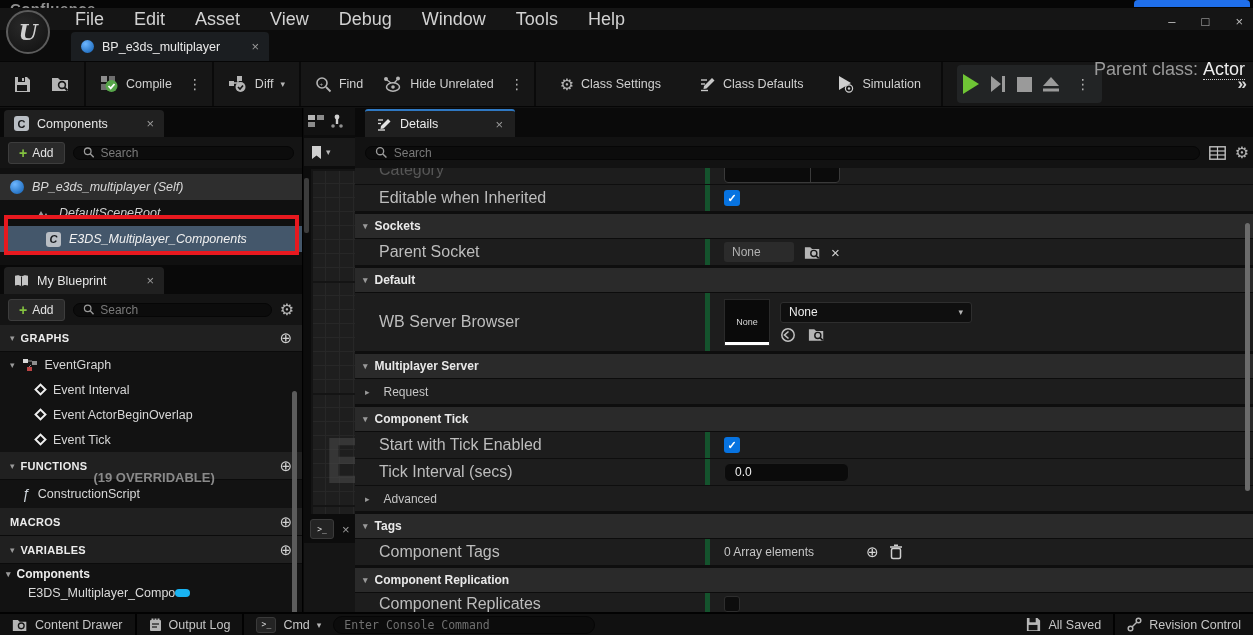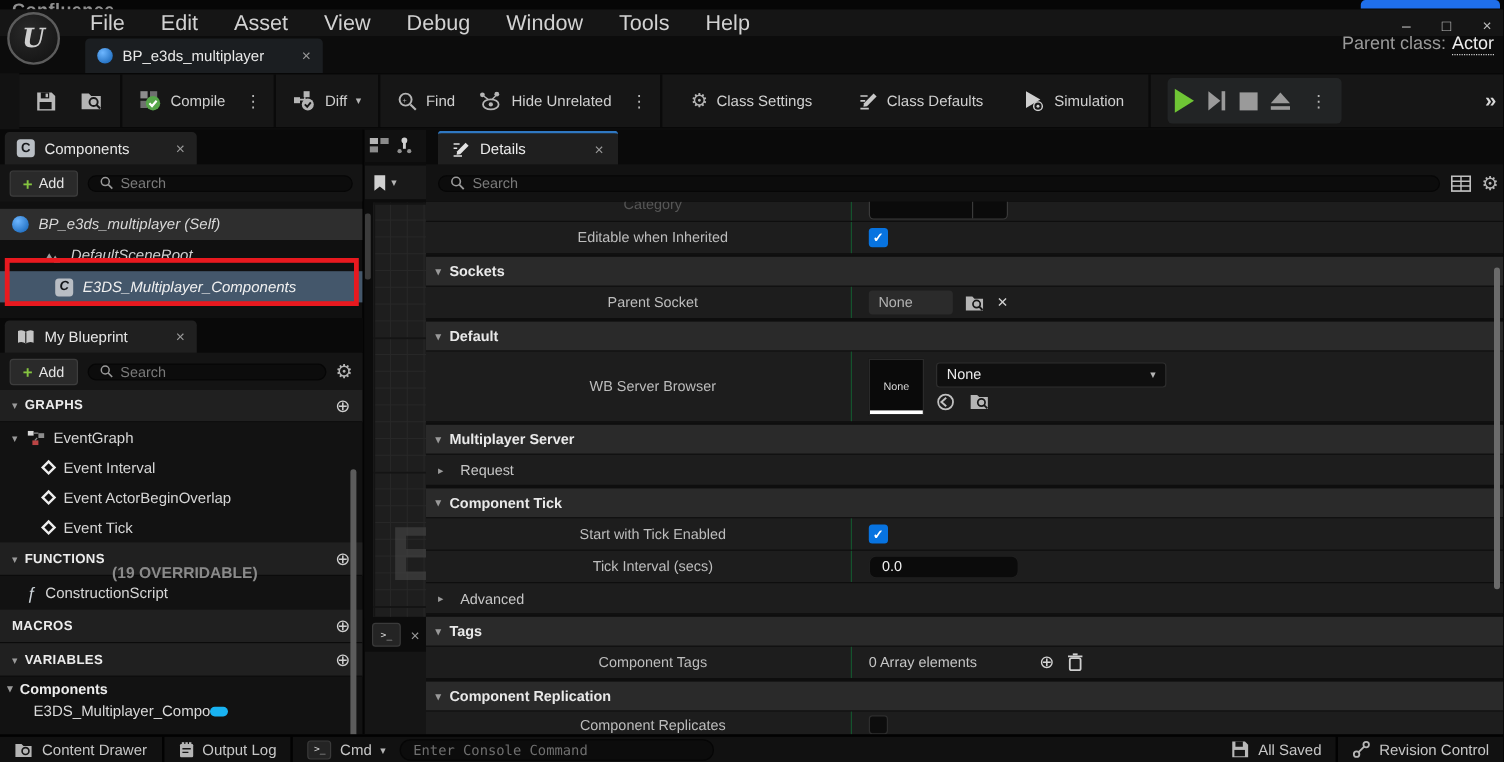--- a/index.html
+++ b/index.html
@@ -25,24 +25,24 @@
   .ue-logo span { font-family:"DejaVu Serif", serif; font-style:italic; font-weight:bold; font-size:22px; color:#cfcfcf; }
   .win-controls { position:absolute; right:10px; top:6px; display:flex; gap:26px; color:#bdbdbd; font-size:13px; z-index:6; }
   .win-controls span { cursor:default; }
   
   .tabrow-top { position:absolute; top:22px; left:0; right:0; height:31px; background:#0c0c0c; }
   .asset-tab { position:absolute; left:71px; top:2px; width:198px; height:29px; background:#1b1e21;
     border-radius:4px 4px 0 0; display:flex; align-items:center; padding:0 10px; gap:8px; }
   .asset-tab .label { color:#e9e9e9; font-size:12.5px; flex:1; }
   .actor-orb { width:13px; height:13px; border-radius:50%; background:radial-gradient(circle at 35% 30%, #6db6ff, #0d5cb0); }
   .close-x { color:#9a9a9a; font-size:13px; }
-  .parent-class { position:absolute; right:8px; top:20px; font-size:15px; color:#9a9a9a; z-index:6;}
+  .parent-class { position:absolute; right:8px; top:51px; font-size:18px; color:#9a9a9a; z-index:6;}
   .parent-class b { color:#ededed; font-weight:normal; border-bottom:1px dotted #cfcfcf; margin-left:5px; }
   
-  .toolbar { position:absolute; top:53px; left:16px; right:0; height:46px; background:#161616;
+  .toolbar { position:absolute; top:53px; left:0; right:0; height:46px; background:#161616;
     border-top:1px solid #060606; border-bottom:1px solid #050505; display:flex; align-items:center; }
   .tb-btn { display:flex; align-items:center; gap:7px; padding:0 10px; color:#d0d0d0; font-size:12.5px; height:100%; }
   .tb-sep { width:2px; height:100%; background:#0a0a0a; margin:0 4px; }
   .kebab { color:#b5b5b5; font-size:14px; padding:0 6px; }
   .chev { color:#b5b5b5; font-size:9px; }
   .play-cluster { display:flex; align-items:center; background:#222425; border-radius:4px; height:38px; padding:0 6px; margin-left:10px; gap:10px; }
   .play-tri { width:0; height:0; border-left:16px solid #6fc535; border-top:10px solid transparent; border-bottom:10px solid transparent; }
   .stop-sq { width:15px; height:15px; background:#9a9a9a; }
   .dbl-chev { position:absolute; right:6px; top:66px; color:#d8d8d8; font-size:17px; font-weight:bold; }
   
@@ -100,21 +100,21 @@
   .term-box { width:24px; height:20px; background:#242424; border-radius:3px; display:flex; align-items:center; justify-content:center; color:#d8d8d8; font-size:8px; font-family:"DejaVu Sans Mono",monospace; border:1px solid #3a3a3a;}
   .strip-below { position:absolute; left:0; right:0; top:435px; bottom:0; background:#151515; }
   
   .details { position:absolute; left:355px; top:0; right:0; height:100%; background:#111; }
   .dtabbar { height:29px; background:#0a0a0a; display:flex; align-items:flex-end; }
   .dtab { height:28px; background:#1f1f1f; border-top:2px solid #2f78c2; border-radius:3px 3px 0 0; display:flex; align-items:center; gap:8px; padding:0 12px; margin-left:10px; min-width:150px; }
   .dtab .label { color:#ececec; font-size:12.5px; flex:1; }
   .dsearchrow { height:31px; display:flex; align-items:center; gap:9px; padding:0 10px 0 10px; background:#121212; }
   .drows { position:absolute; top:60px; left:0; right:0; bottom:0; background:#0e0e0e; overflow:hidden; }
   .drow { display:flex; height:27px; background:#1d1d1d; border-bottom:1px solid #0e0e0e; }
-  .dlabel { width:355px; display:flex; align-items:center; padding-left:24px; color:#bdbdbd; font-size:12px; border-right:1px solid #14532d;justify-content:center; }
+  .dlabel { width:355px; display:flex; align-items:center; padding-left:24px; color:#bdbdbd; font-size:16px; border-right:5px solid #14532d; }
   .dval { flex:1; display:flex; align-items:center; padding-left:14px; gap:10px; }
   .dhdr { height:25px; margin-top:2px; background:#2a2a2a; display:flex; align-items:center; gap:7px; padding-left:8px; font-weight:bold; font-size:12px; color:#e9e9e9; border-bottom:1px solid #0c0c0c; }
   .drow.noval { padding-left:10px; align-items:center; gap:8px; color:#c6c6c6; display:flex; }
   .checkbox { width:16px; height:16px; border-radius:3px; display:flex; align-items:center; justify-content:center; }
   .checkbox.on { background:#0773e0; color:#fff; font-size:11px; font-weight:bold; }
   .checkbox.off { background:#0d0d0d; border:1px solid #2e2e2e; }
   .none-field { width:70px; height:20px; background:#2b2b2b; border-radius:3px; color:#b2b2b2; display:flex; align-items:center; padding-left:8px; font-size:12px; }
   .text-input { width:125px; height:19px; background:#0b0b0b; border:1px solid #1f1f1f; border-radius:6px; color:#f0f0f0; display:flex; align-items:center; padding-left:10px; font-size:12px; }
   .wb-row { height:59px; }
   .thumb { width:46px; height:47px; background:#0a0a0a; border:1px solid #2a2a2a; position:relative; display:flex; align-items:center; justify-content:center; color:#d8d8d8; font-size:9px; }

